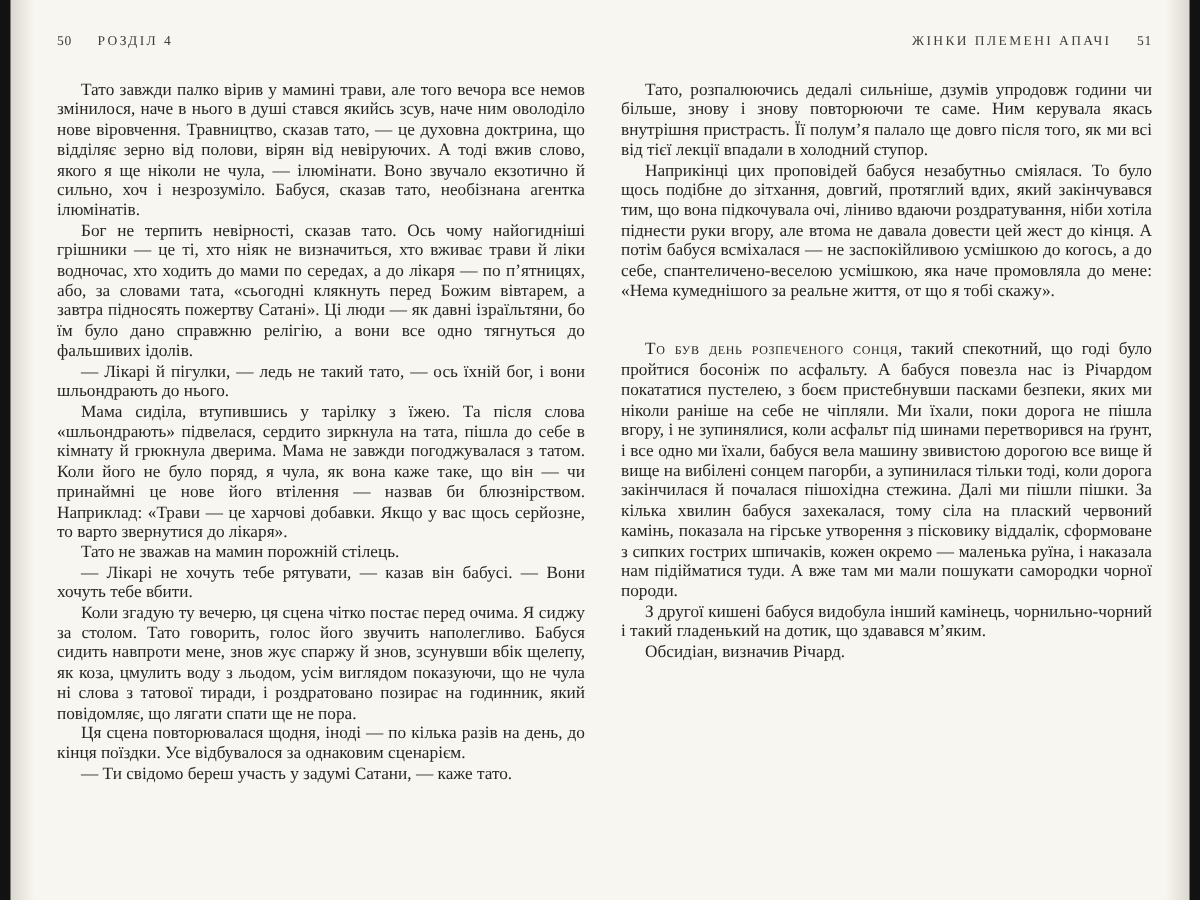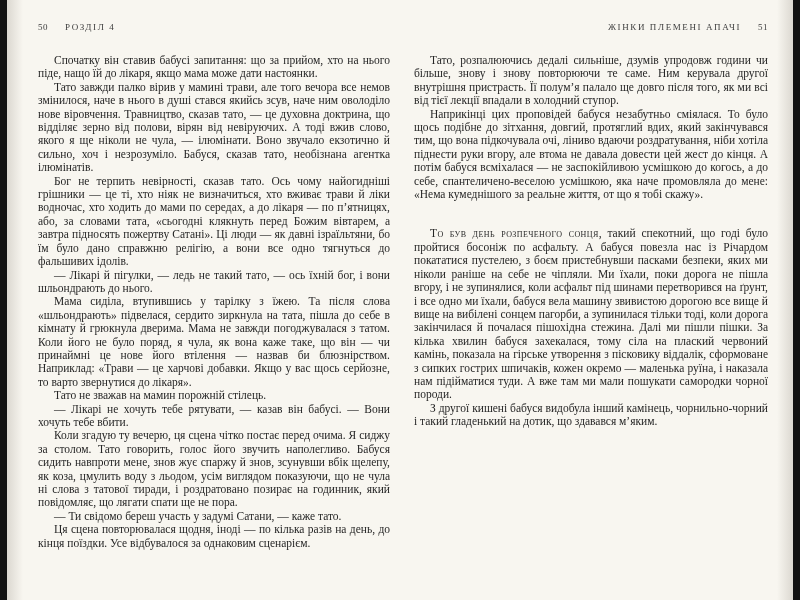--- a/index.html
+++ b/index.html
@@ -54,38 +54,38 @@
 <div class="edge edge-right"></div>
 <div class="shade shade-right"></div>
 
 <div class="page page-left">
   <div class="running-head">
     <span class="pagenum">50</span>
     <span class="gap"></span>
     <span class="head-title">РОЗДІЛ 4</span>
   </div>
   <div class="body-text">
-    <p>Спочатку він ставив бабусі запитання: що за прийом, хто на нього піде, нащо їй до лікаря, якщо мама може дати настоянки.</p>
     <p>Тато завжди палко вірив у мамині трави, але того вечора все немов змінилося, наче в нього в душі стався якийсь зсув, наче ним оволоділо нове віровчення. Травництво, сказав тато, — це духовна доктрина, що відділяє зерно від полови, вірян від невіруючих. А тоді вжив слово, якого я ще ніколи не чула, — ілюмінати. Воно звучало екзотично й сильно, хоч і незрозуміло. Бабуся, сказав тато, необізнана агентка ілюмінатів.</p>
     <p>Бог не терпить невірності, сказав тато. Ось чому найогидніші грішники — це ті, хто ніяк не визначиться, хто вживає трави й ліки водночас, хто ходить до мами по середах, а до лікаря — по п’ятницях, або, за словами тата, «сьогодні клякнуть перед Божим вівтарем, а завтра підносять пожертву Сатані». Ці люди — як давні ізраїльтяни, бо їм було дано справжню релігію, а вони все одно тягнуться до фальшивих ідолів.</p>
     <p>— Лікарі й пігулки, — ледь не такий тато, — ось їхній бог, і вони шльондрають до нього.</p>
     <p>Мама сиділа, втупившись у тарілку з їжею. Та після слова «шльондрають» підвелася, сердито зиркнула на тата, пішла до себе в кімнату й грюкнула дверима. Мама не завжди погоджувалася з татом. Коли його не було поряд, я чула, як вона каже таке, що він — чи принаймні це нове його втілення — назвав би блюзнірством. Наприклад: «Трави — це харчові добавки. Якщо у вас щось серйозне, то варто звернутися до лікаря».</p>
     <p>Тато не зважав на мамин порожній стілець.</p>
     <p>— Лікарі не хочуть тебе рятувати, — казав він бабусі. — Вони хочуть тебе вбити.</p>
     <p>Коли згадую ту вечерю, ця сцена чітко постає перед очима. Я сиджу за столом. Тато говорить, голос його звучить наполегливо. Бабуся сидить навпроти мене, знов жує спаржу й знов, зсунувши вбік щелепу, як коза, цмулить воду з льодом, усім виглядом показуючи, що не чула ні слова з татової тиради, і роздратовано позирає на годинник, який повідомляє, що лягати спати ще не пора.</p>
+    <p>Ця сцена повторювалася щодня, іноді — по кілька разів на день, до кінця поїздки. Усе відбувалося за однаковим сценарієм.</p>
     <p>— Ти свідомо береш участь у задумі Сатани, — каже тато.</p>
-    <p>Ця сцена повторювалася щодня, іноді — по кілька разів на день, до кінця поїздки. Усе відбувалося за однаковим сценарієм.</p>
   </div>
 </div>
 
 <div class="page page-right">
   <div class="running-head">
     <span class="head-title">ЖІНКИ ПЛЕМЕНІ АПАЧІ</span>
     <span class="gap"></span>
     <span class="pagenum">51</span>
   </div>
   <div class="body-text">
-    <p>Тато, розпалюючись дедалі сильніше, дзумів упродовж години чи більше, знову і знову повторюючи те саме. Ним керувала другої внутрішня пристрасть. Її полум’я палало ще довго після того, як ми всі від тієї лекції впадали в холодний ступор.</p>
+    <p>Тато, розпалюючись дедалі сильніше, дзумів упродовж години чи більше, знову і знову повторюючи те саме. Ним керувала якась внутрішня пристрасть. Її полум’я палало ще довго після того, як ми всі від тієї лекції впадали в холодний ступор.</p>
     <p>Наприкінці цих проповідей бабуся незабутньо сміялася. То було щось подібне до зітхання, довгий, протяглий вдих, який закінчувався тим, що вона підкочувала очі, ліниво вдаючи роздратування, ніби хотіла піднести руки вгору, але втома не давала довести цей жест до кінця. А потім бабуся всміхалася — не заспокійливою усмішкою до когось, а до себе, спантеличено-веселою усмішкою, яка наче промовляла до мене: «Нема кумеднішого за реальне життя, от що я тобі скажу».</p>
     <p class="section-start"><span class="smallcaps">То був день розпеченого сонця</span><span>, такий спекотний, що годі було пройтися босоніж по асфальту. А бабуся повезла нас із Річардом покататися пустелею, з боєм пристебнувши пасками безпеки, яких ми ніколи раніше на себе не чіпляли. Ми їхали, поки дорога не пішла вгору, і не зупинялися, коли асфальт під шинами перетворився на ґрунт, і все одно ми їхали, бабуся вела машину звивистою дорогою все вище й вище на вибілені сонцем пагорби, а зупинилася тільки тоді, коли дорога закінчилася й почалася пішохідна стежина. Далі ми пішли пішки. За кілька хвилин бабуся захекалася, тому сіла на плаский червоний камінь, показала на гірське утворення з пісковику віддалік, сформоване з сипких гострих шпичаків, кожен окремо — маленька руїна, і наказала нам підійматися туди. А вже там ми мали пошукати самородки чорної породи.</span></p>
     <p>З другої кишені бабуся видобула інший камінець, чорнильно-чорний і такий гладенький на дотик, що здавався м’яким.</p>
+    <p>Обсидіан, визначив Річард.</p>
   </div>
 </div>
 
 </body></html>

